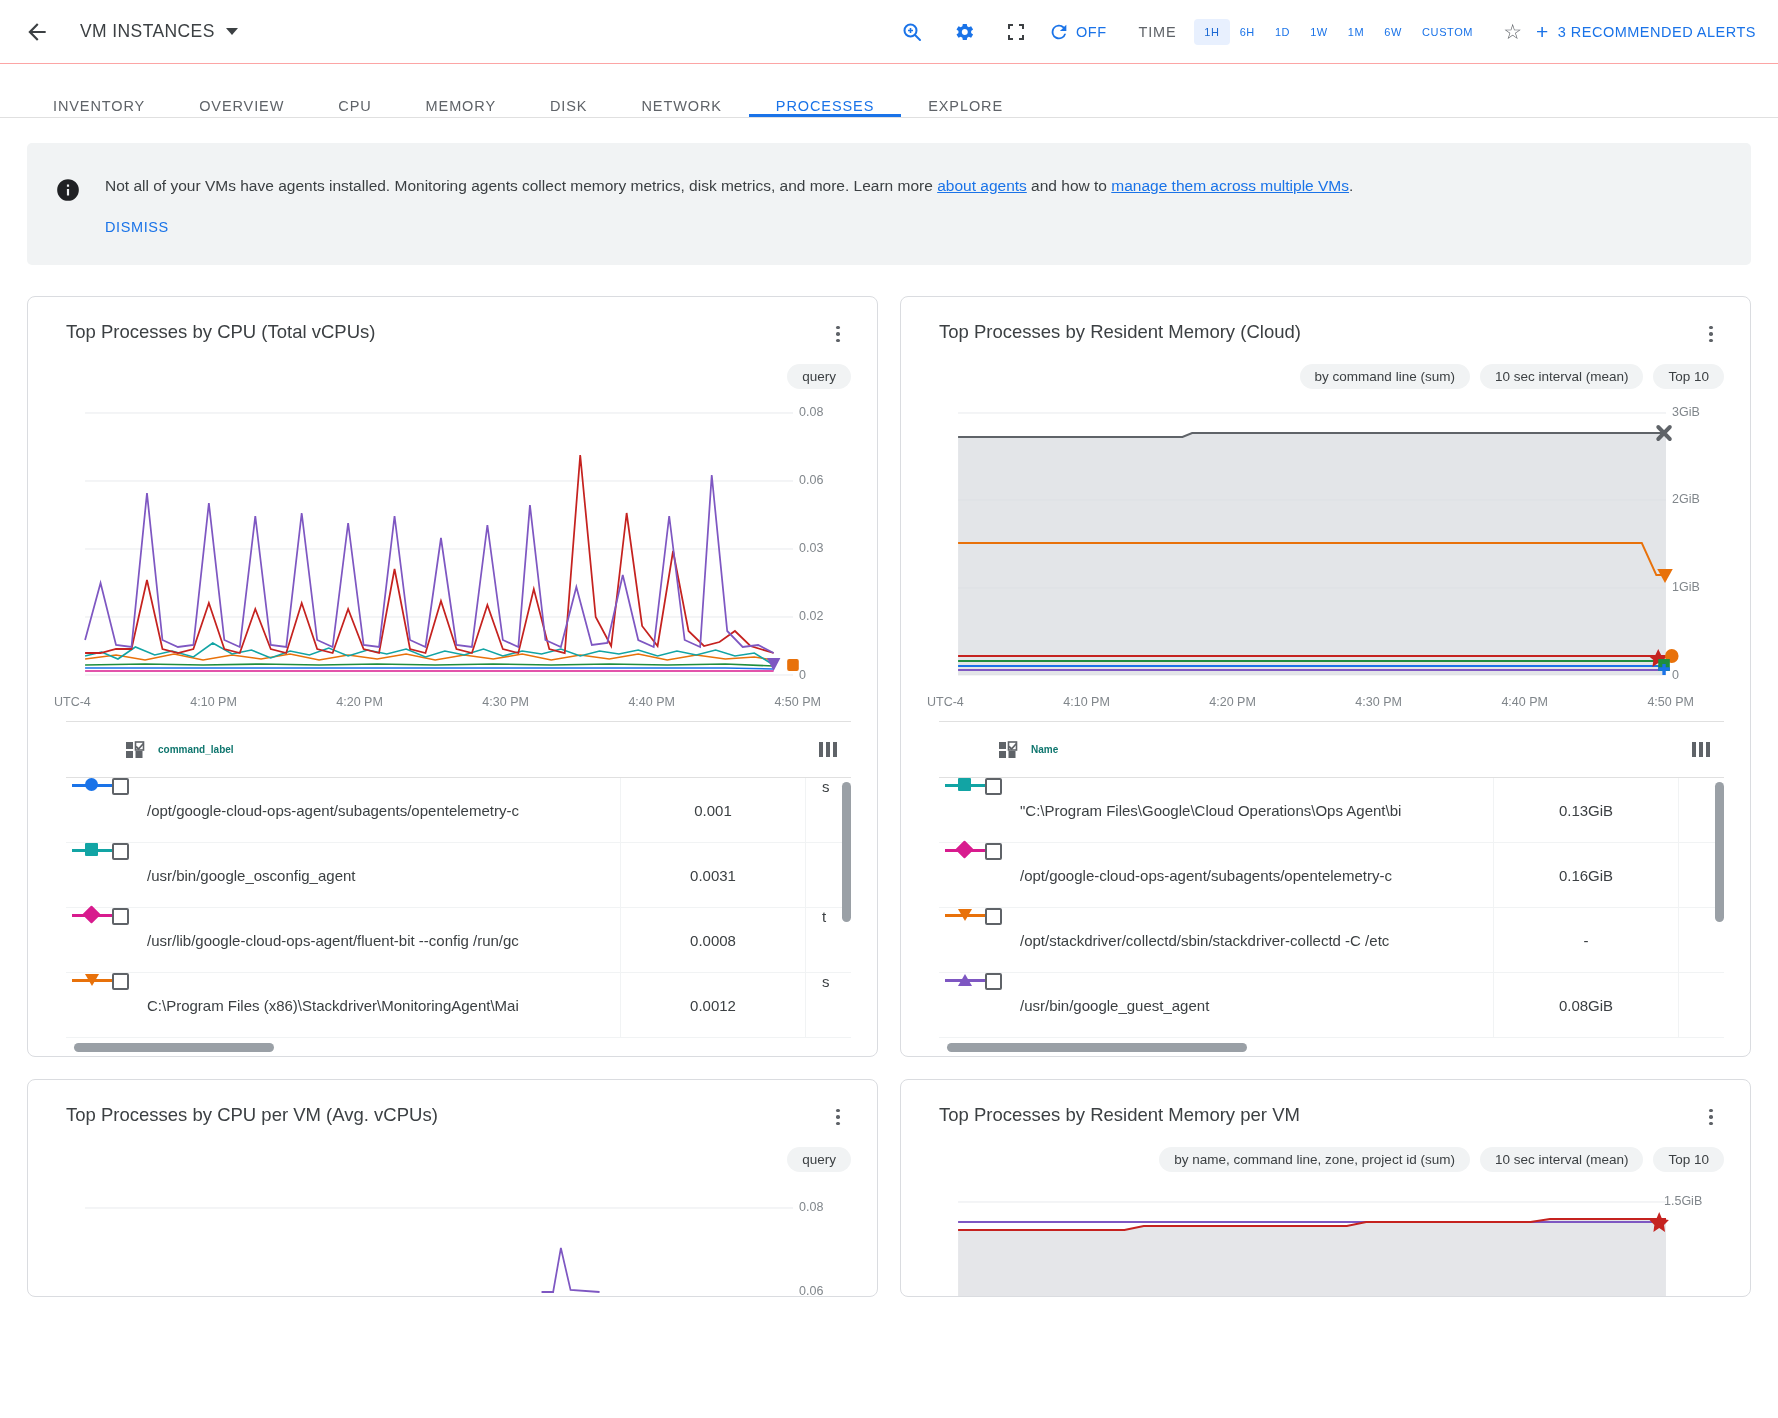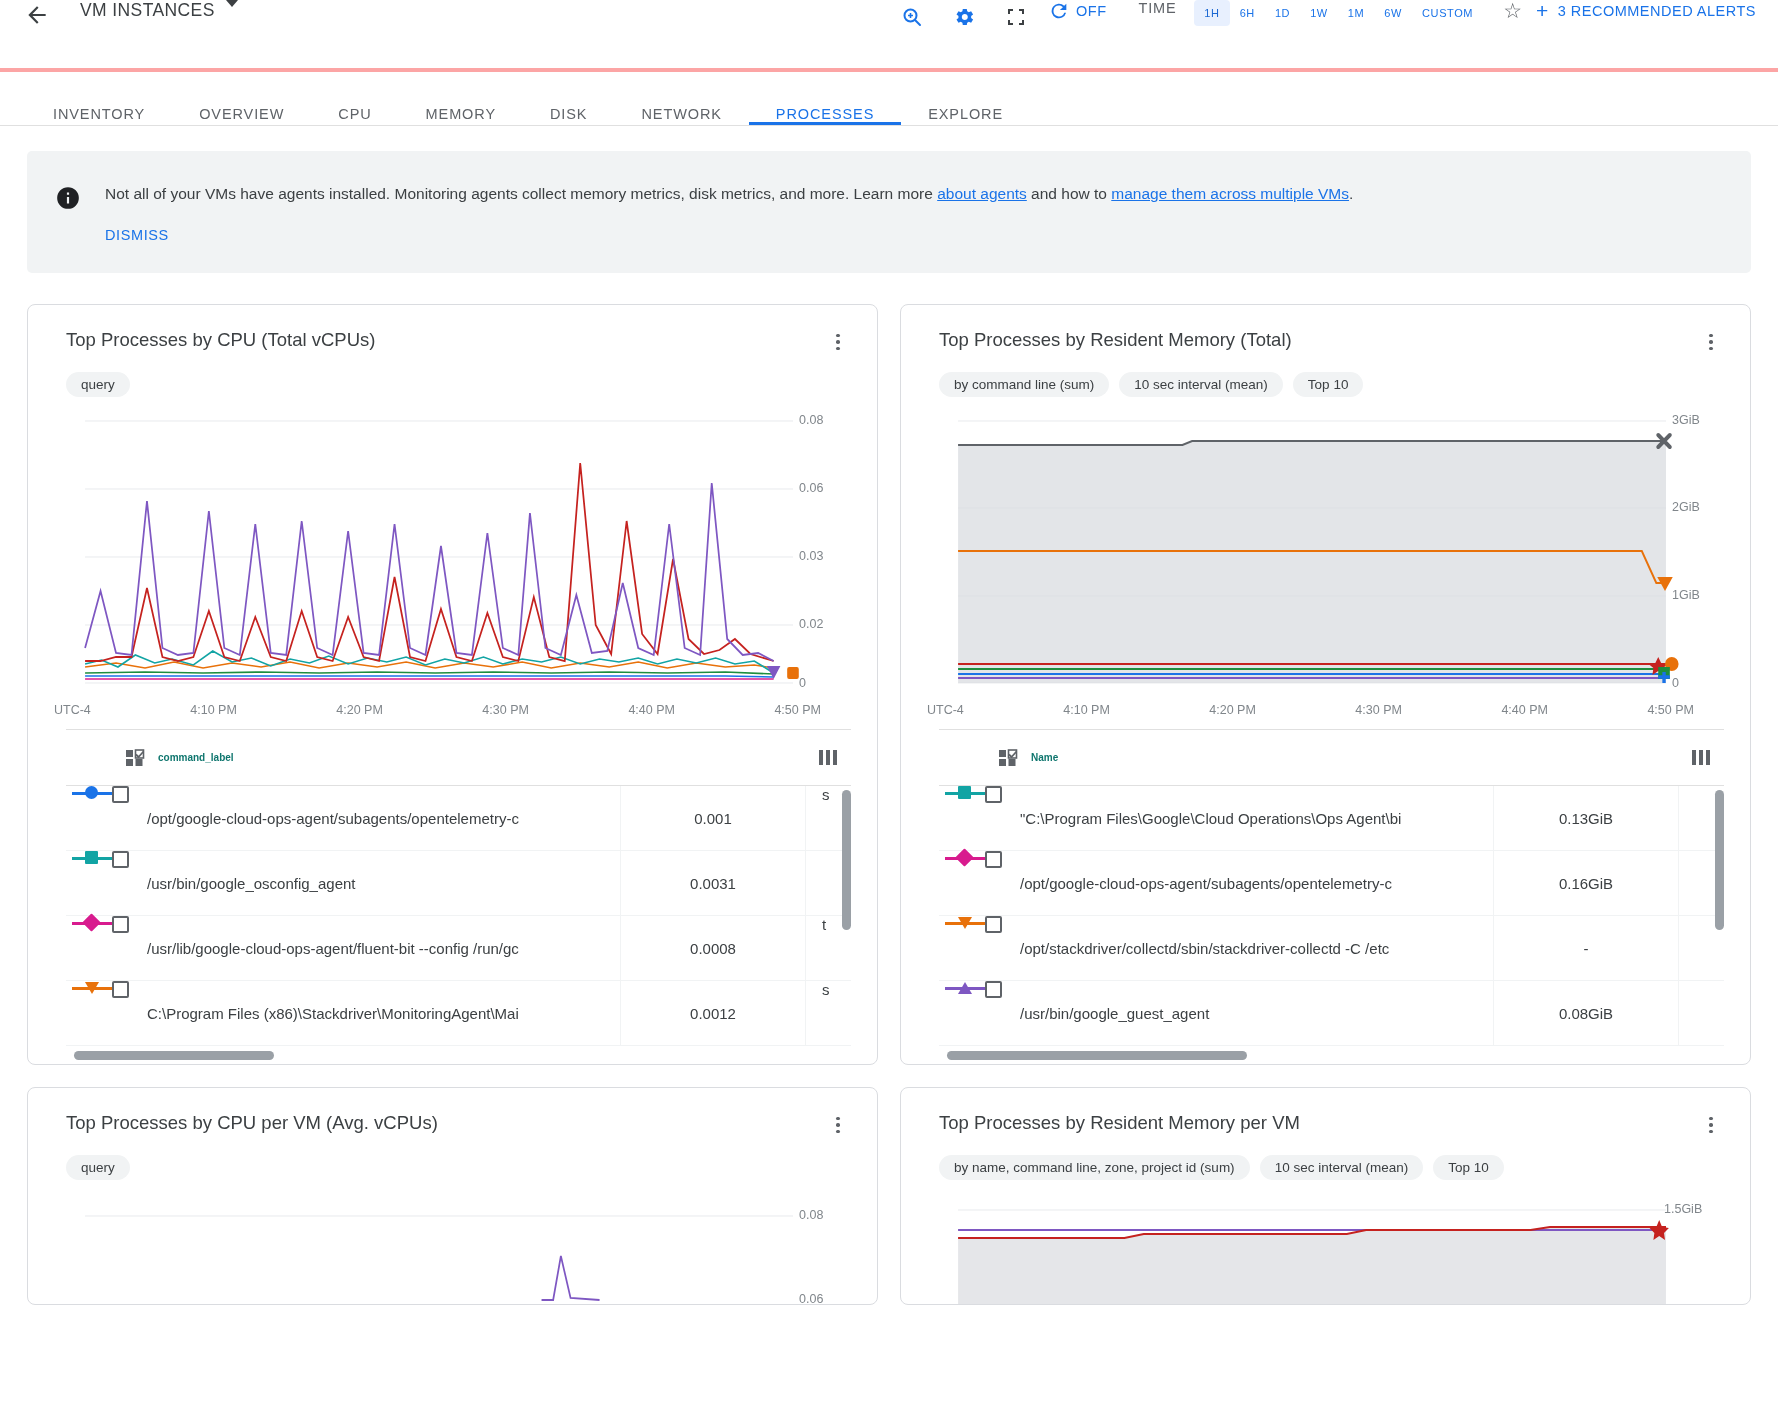--- a/index.html
+++ b/index.html
@@ -7,25 +7,25 @@
     margin: 0; padding: 0;
     width: 1778px; height: 1418px;
     background: #ffffff;
     font-family: "Liberation Sans", sans-serif;
     color: #3c4043;
     overflow: hidden;
   }
 
   
   .topbar {
-    height: 72px;
-    display: flex;
-    align-items: flex-start;
+    height: 64px;
+    display: flex;
+    align-items: center;
     padding: 0 18px 0 22px;
-    border-bottom: 4px solid #fca5a5;
+    border-bottom: 1px solid #fca5a5;
     white-space: nowrap;
   }
   .back-arrow {
     width: 30px; height: 30px;
     display: flex; align-items: center; justify-content: center;
     color: #3c4043;
     cursor: pointer;
     flex: 0 0 auto;
   }
   .page-title {
@@ -199,20 +199,21 @@
     background: #5f6368;
     border-radius: 50%;
     margin: 1.5px 0;
     display: block;
   }
   .chips {
     display: flex;
     flex-wrap: wrap;
     gap: 10px;
     padding: 17px 26px 0 38px;
+    justify-content: flex-end;
   }
   .chip {
     background: #f1f3f4;
     border-radius: 14px;
     padding: 5px 15px;
     font-size: 13.5px;
     color: #3c4043;
     cursor: pointer;
   }
 
@@ -579,21 +580,21 @@
           <div class="row-val2">s</div>
         </div>
         <div class="hscroll"></div>
         <div class="vscroll"></div>
       </div>
     </div>
   </div>
 
   <div class="card">
     <div class="card-head">
-      <div class="card-title">Top Processes by Resident Memory (Total)</div>
+      <div class="card-title">Top Processes by Resident Memory (Cloud)</div>
       <div class="kebab">
           <i></i>
           <i></i>
           <i></i>
         </div>
     </div>
     <div class="chips">
       <div class="chip">by command line (sum)</div>
       <div class="chip">10 sec interval (mean)</div>
       <div class="chip">Top 10</div>

